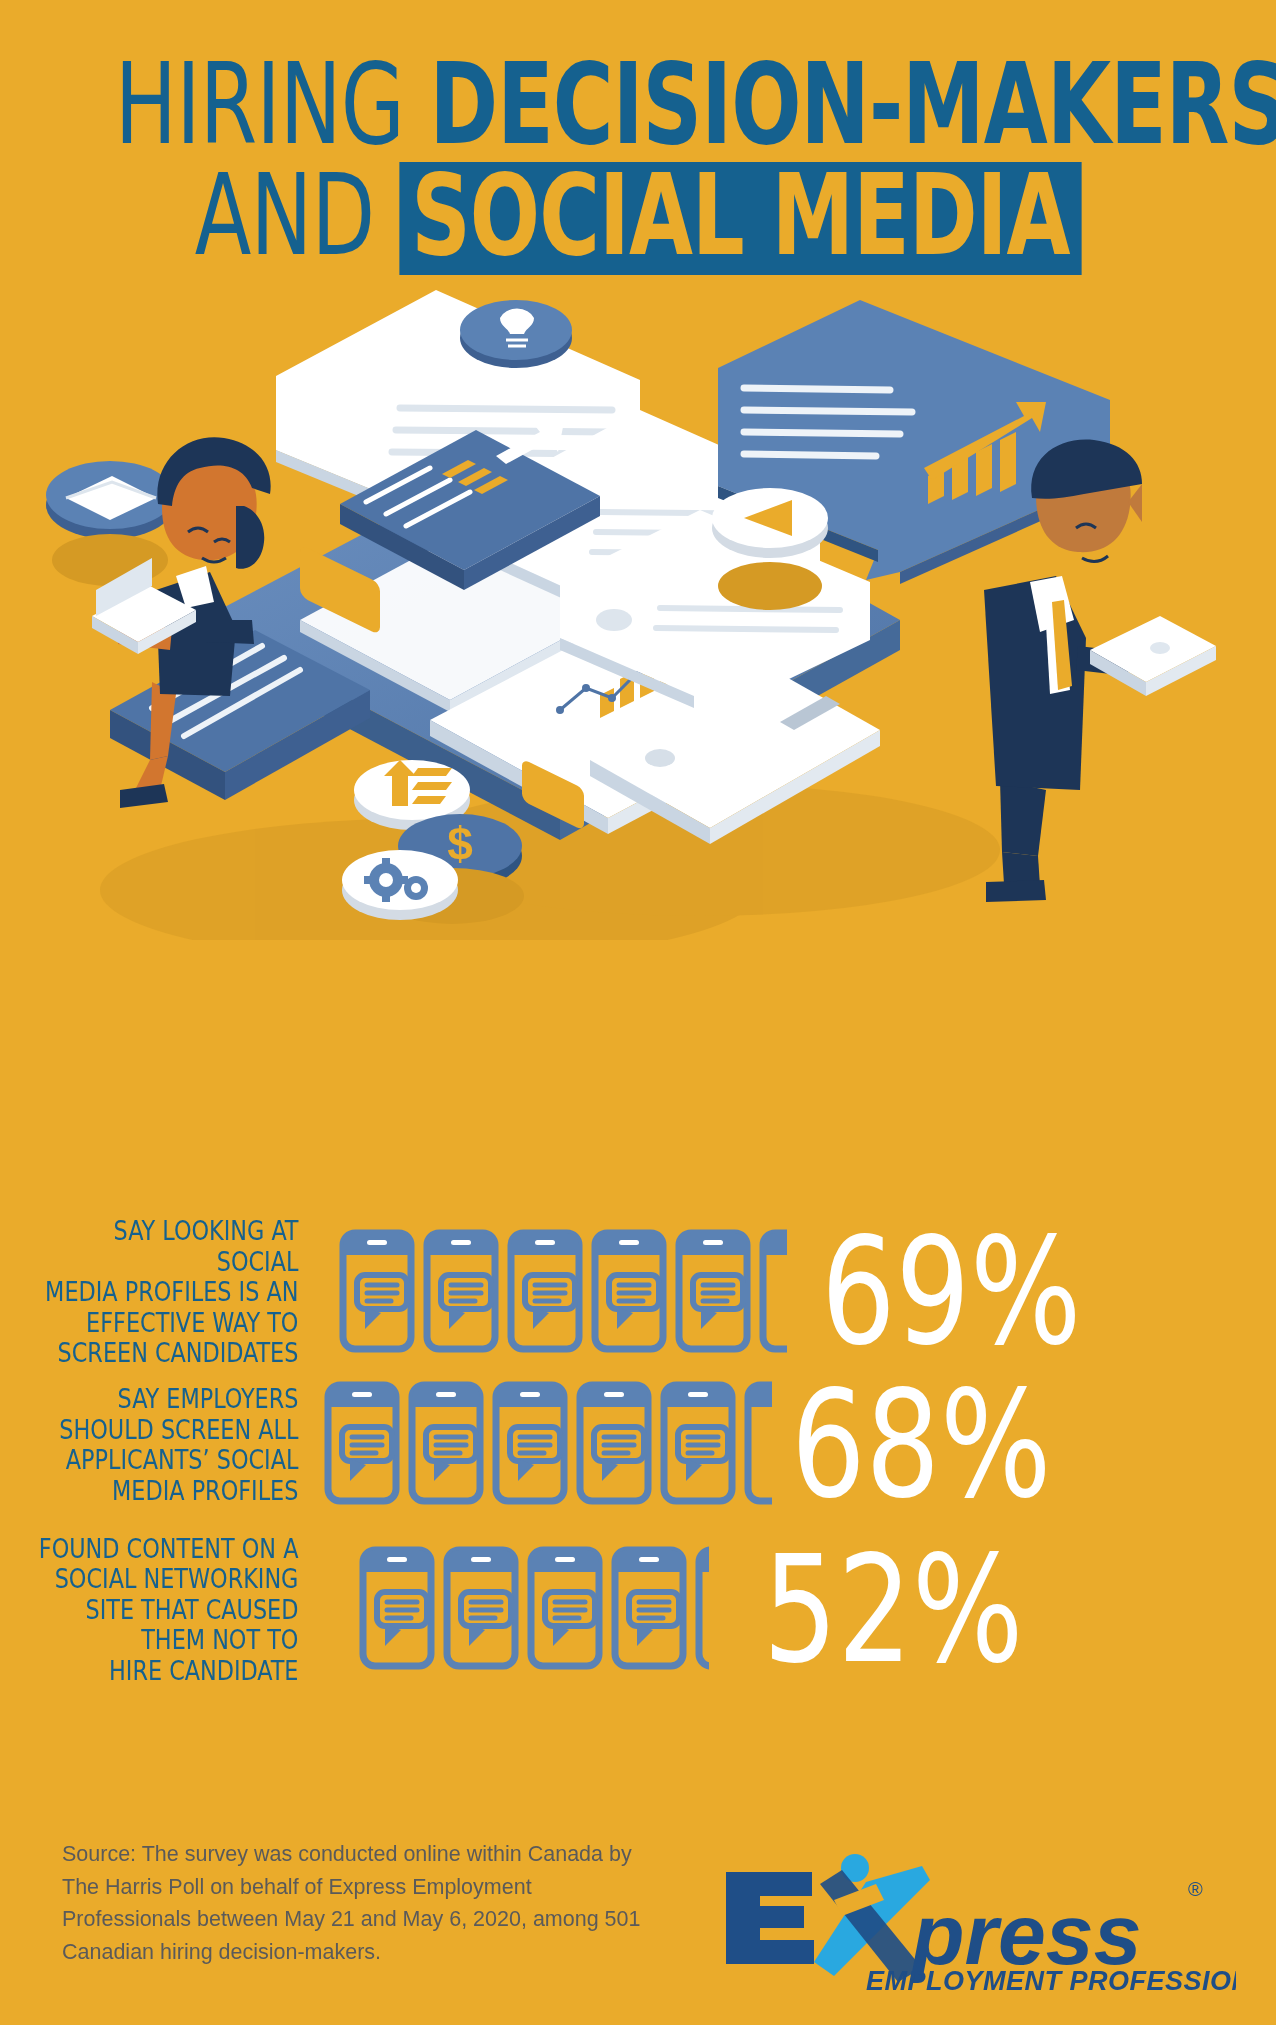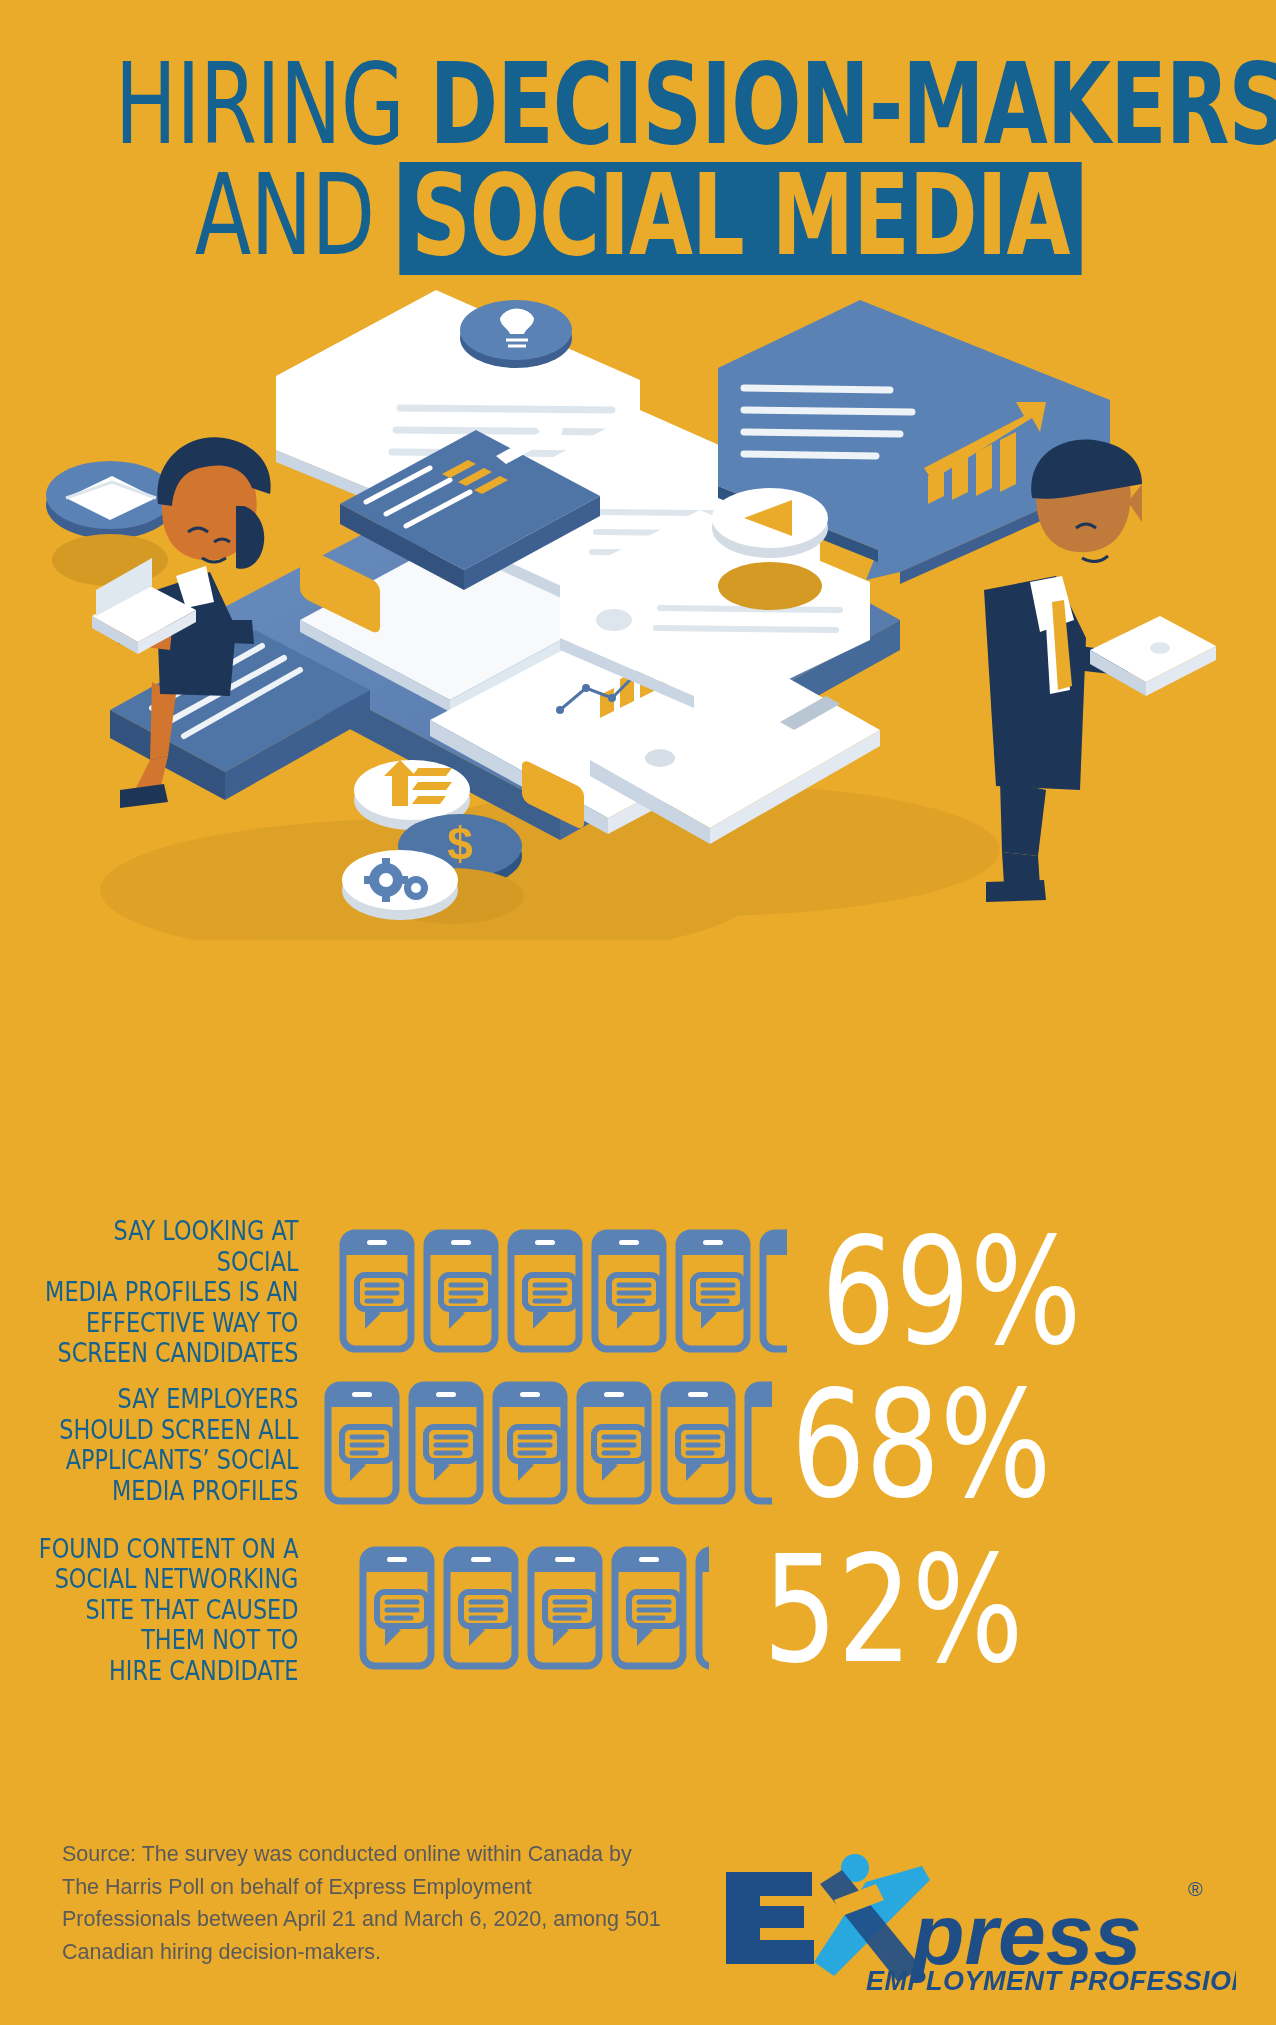--- a/index.html
+++ b/index.html
@@ -613,21 +613,21 @@
                 <rect x="4" y="4" width="68" height="116" rx="12"></rect>
               </g>
               <path d="M4 16 a12 12 0 0 1 12 -12 h44 a12 12 0 0 1 12 12 v10 h-68 z" fill="#5b82b4"></path>
             </svg></div>
       </div>
       <div class="stat-pct">52%</div>
     </div>
   </div>
 
   <div class="footer">
-    <div class="source">Source: The survey was conducted online within Canada by The Harris Poll on behalf of Express Employment Professionals between April 21 and March 6, 2020, among 501 Canadian hiring decision-makers.</div>
+    <div class="source">Source: The survey was conducted online within Canada by The Harris Poll on behalf of Express Employment Professionals between May 21 and May 6, 2020, among 501 Canadian hiring decision-makers.</div>
 
     <div class="logo">
       <svg width="520" height="150" viewBox="0 0 520 150" xmlns="http://www.w3.org/2000/svg">
 
         <path d="M10 28 L96 28 L96 52 L44 52 L44 62 L88 62 L88 84 L44 84 L44 96 L98 96 L98 120 L10 120 Z" fill="#1f4e87"></path>
 
         <circle cx="139" cy="24" r="14" fill="#29a8e0"></circle>
         <path d="M150 38 L206 22 L214 36 L118 132 L98 118 Z" fill="#29a8e0"></path>
         <path d="M104 40 L126 26 L206 124 L182 138 Z" fill="#1f4e87" opacity="0.92"></path>
         <path d="M118 56 L160 40 L168 56 L126 72 Z" fill="#eaab2b"></path>

